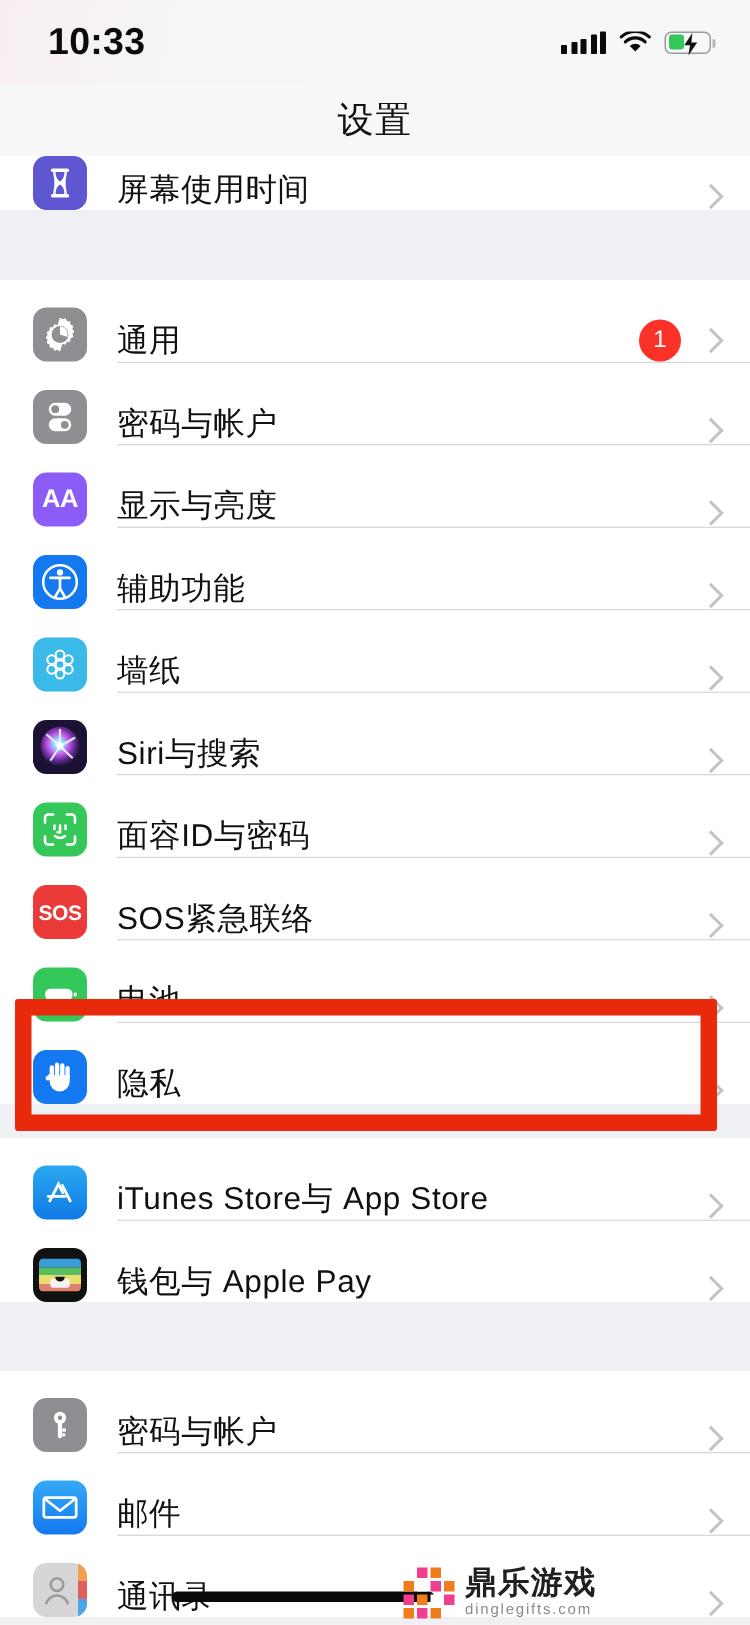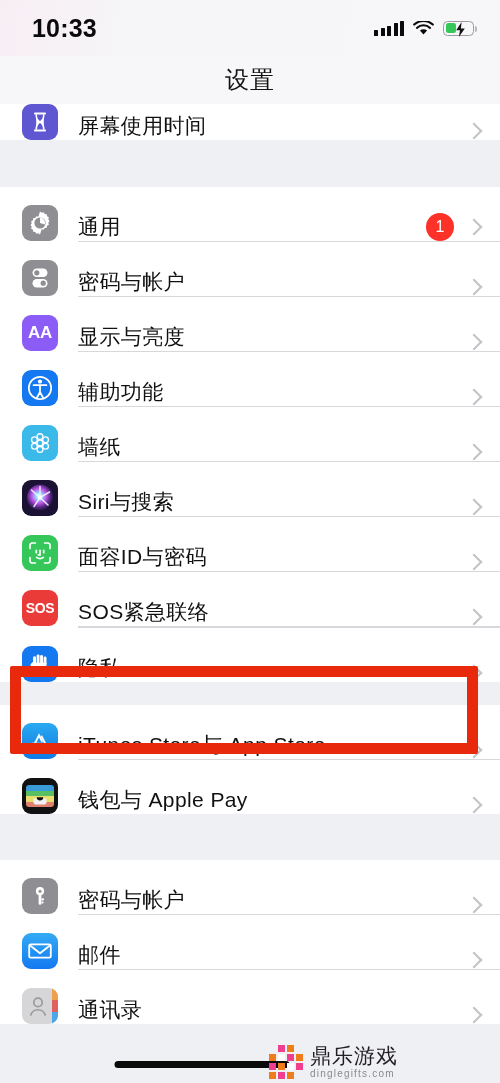--- a/index.html
+++ b/index.html
@@ -129,21 +129,21 @@
   }
 
   
   .watermark{
     position:absolute; right:6px; bottom:4px; z-index:50;
     display:flex; align-items:center; gap:7px;
   }
   .wm-grid{ display:grid; grid-template-columns:repeat(4,7px); grid-template-rows:repeat(4,7px); gap:2px; }
   .wm-grid i{ display:block; width:7px; height:7px; }
   .wm-text{ display:flex; flex-direction:column; line-height:1; }
-  .wm-main{ font-size:21px; font-weight:normal; color:#231f20; letter-spacing:1px; }
+  .wm-main{ font-size:21px; font-weight:bold; color:#231f20; letter-spacing:1px; }
   .wm-sub{ font-size:10px; color:#8a8a8a; letter-spacing:1.2px; margin-top:3px; }
 
   
   .home-ind{
     position:absolute; bottom:15px; left:50%; transform:translateX(-50%);
     width:175px; height:7px; border-radius:4px; background:#0a0a0a; z-index:45;
   }
 </style>
 </head>
 <body>
@@ -339,20 +339,32 @@
         <div class="ic ic-sos">
           <span class="ic-txt">SOS</span>
         </div>
         <div class="lbl">SOS紧急联络</div>
         <div class="right">
           <div class="chev"></div>
         </div>
       </div>
       <div class="sep"></div>
 
+      <div class="row">
+        <div class="ic ic-battery">
+          <svg width="28" height="28" viewBox="0 0 28 28">
+            <rect x="4" y="10.2" width="18.4" height="7.6" rx="3.5" fill="#fff"></rect>
+            <rect x="23.2" y="12.6" width="1.9" height="2.8" rx="0.9" fill="#fff"></rect>
+          </svg>
+        </div>
+        <div class="lbl">电池</div>
+        <div class="right">
+          <div class="chev"></div>
+        </div>
+      </div>
       <div class="sep"></div>
 
       <div class="row">
         <div class="ic ic-privacy">
           <svg width="24" height="24" viewBox="0 0 24 24">
             <g fill="#fff">
               <rect x="5.1" y="4.2" width="2.9" height="9" rx="1.45"></rect>
               <rect x="8.6" y="2.4" width="2.9" height="10.8" rx="1.45"></rect>
               <rect x="12.1" y="2.9" width="2.9" height="10.3" rx="1.45"></rect>
               <rect x="15.6" y="4.6" width="2.9" height="8.6" rx="1.45"></rect>

